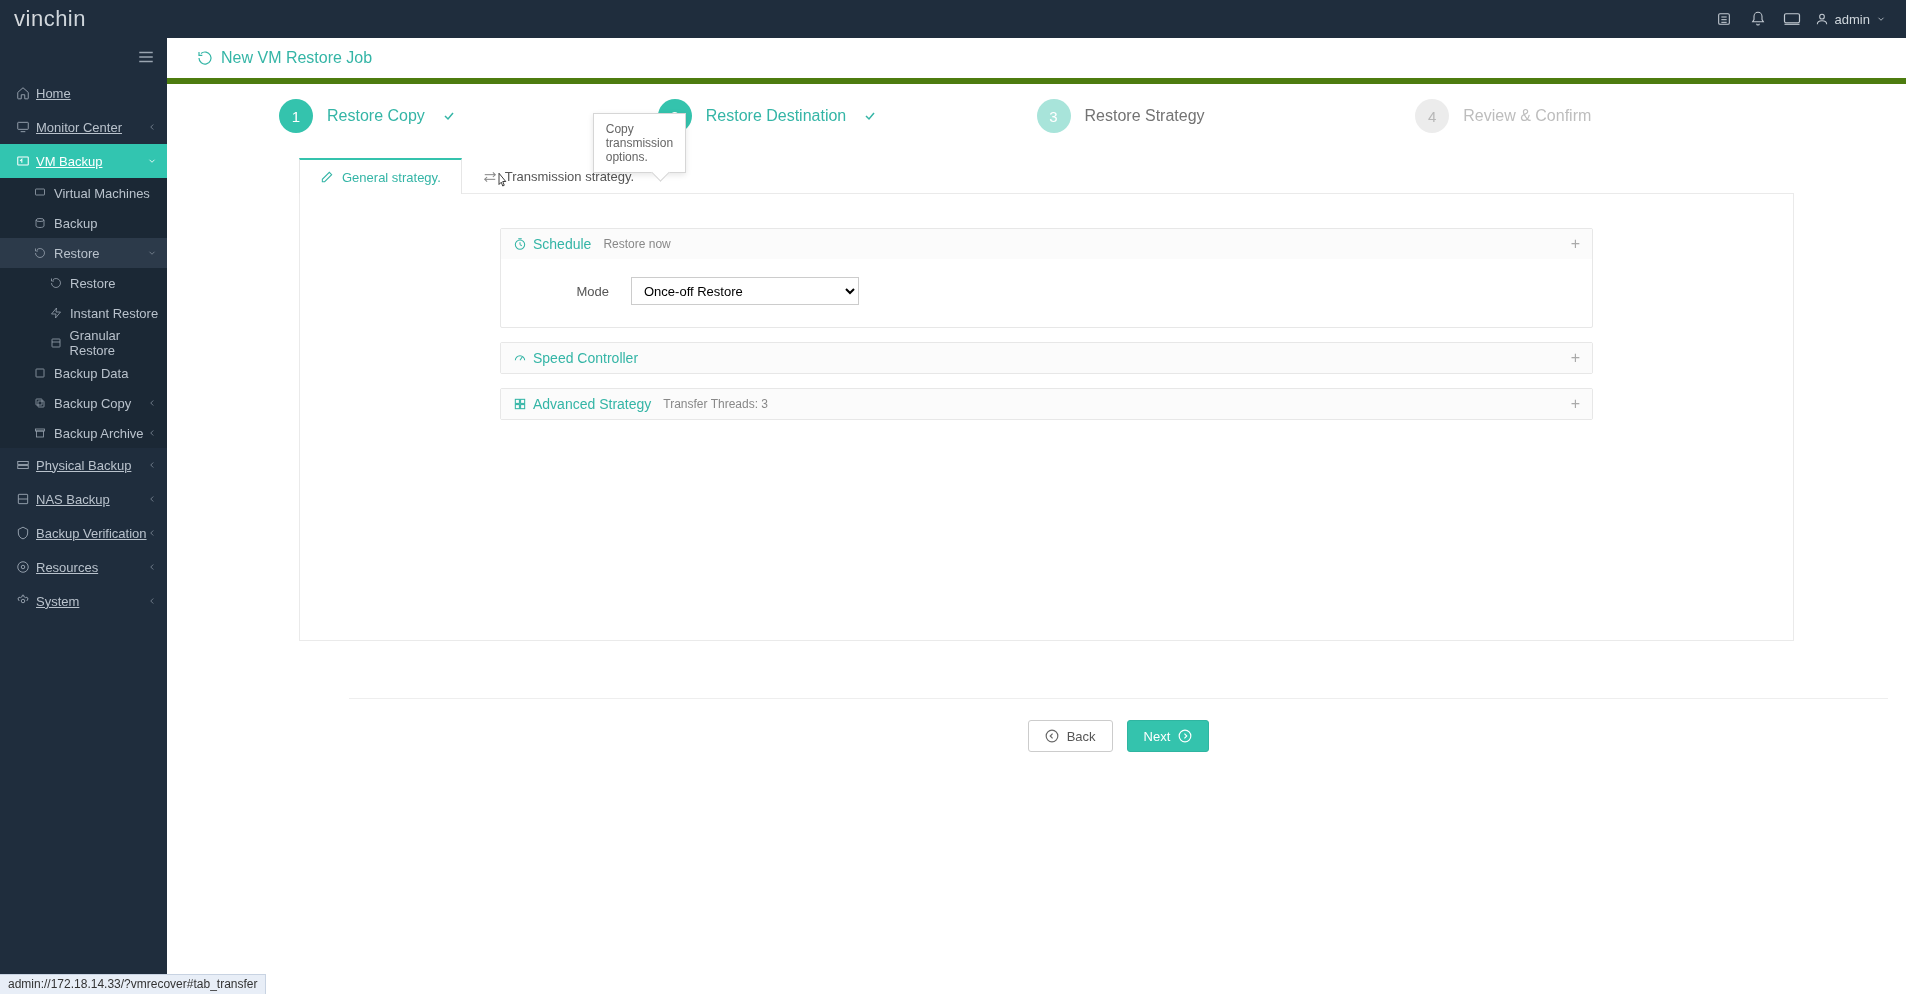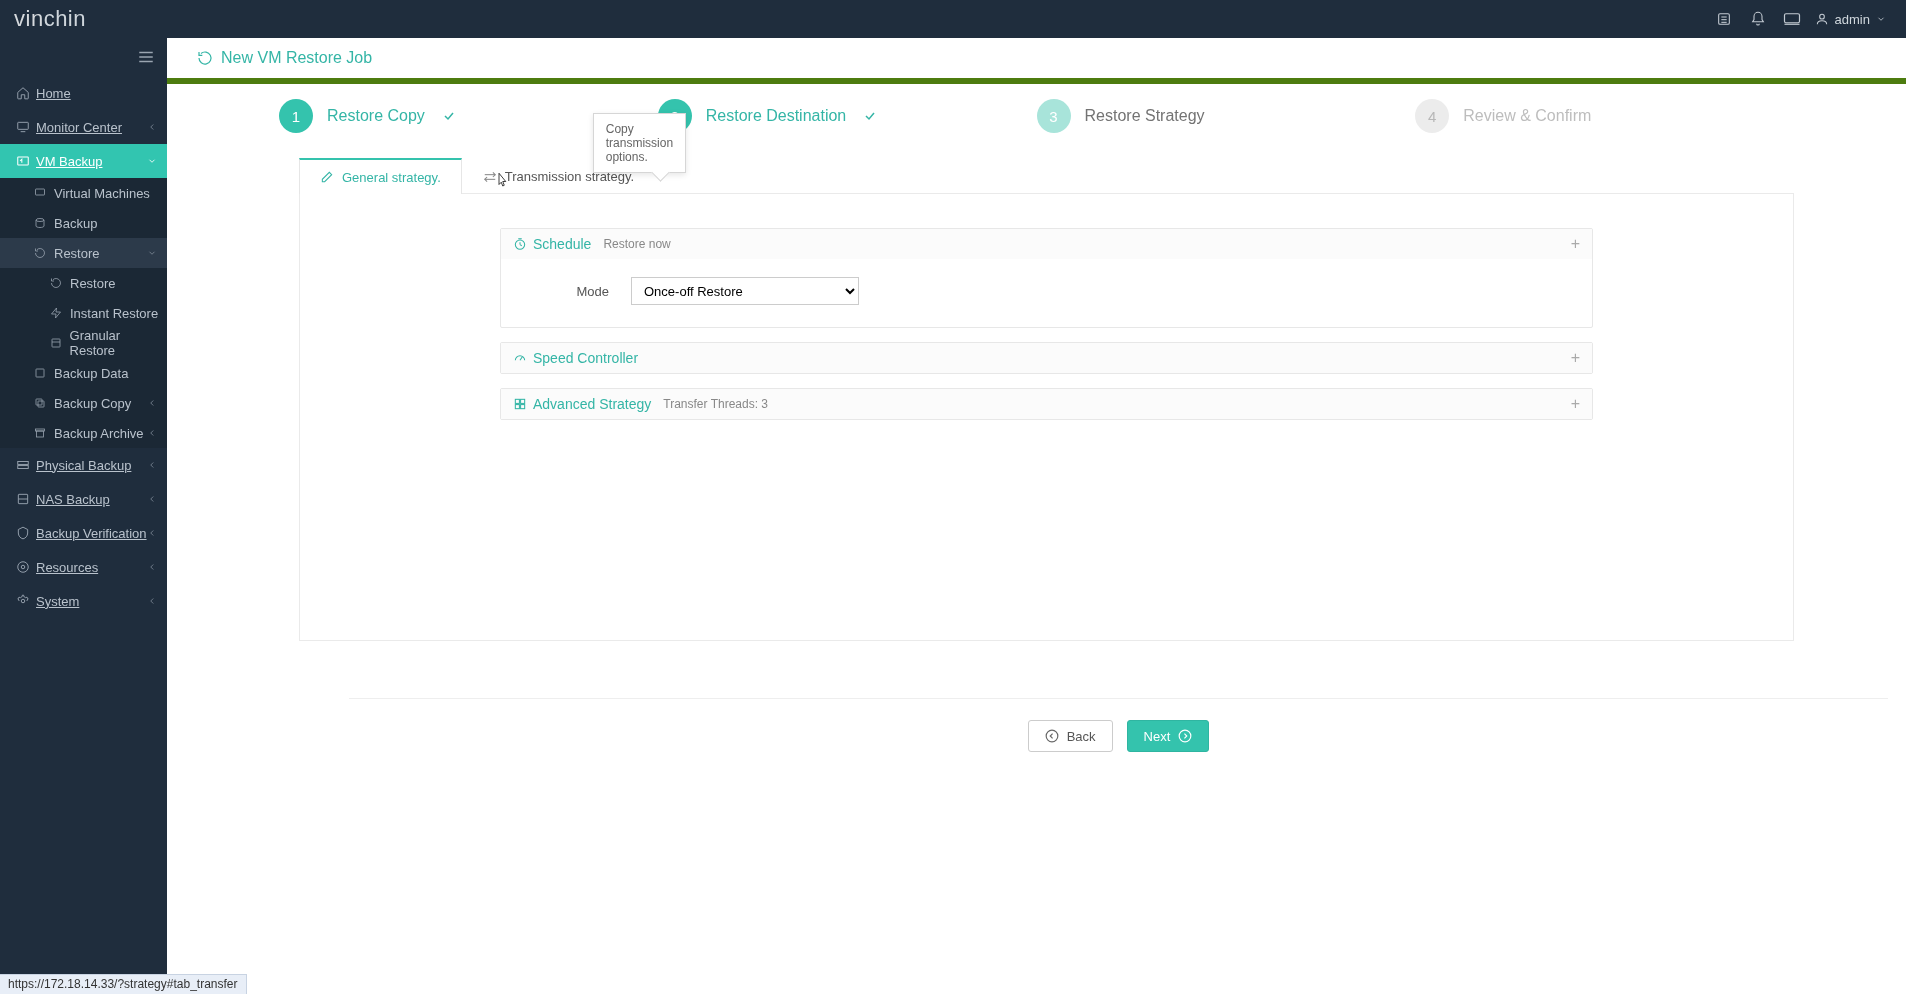--- a/index.html
+++ b/index.html
@@ -479,14 +479,14 @@
             <circle cx="12" cy="12" r="10"></circle>
             <polyline points="11 8 15 12 11 16"></polyline>
           </svg>
       </button>
     </div>
 
   </div>
 </div>
 
 <div class="statusbar">
-  <span>https://172.18.14.33/?strategy#tab_transfer</span>
+  <span>admin://172.18.14.33/?vmrecover#tab_transfer</span>
 </div>
 
 </body></html>

